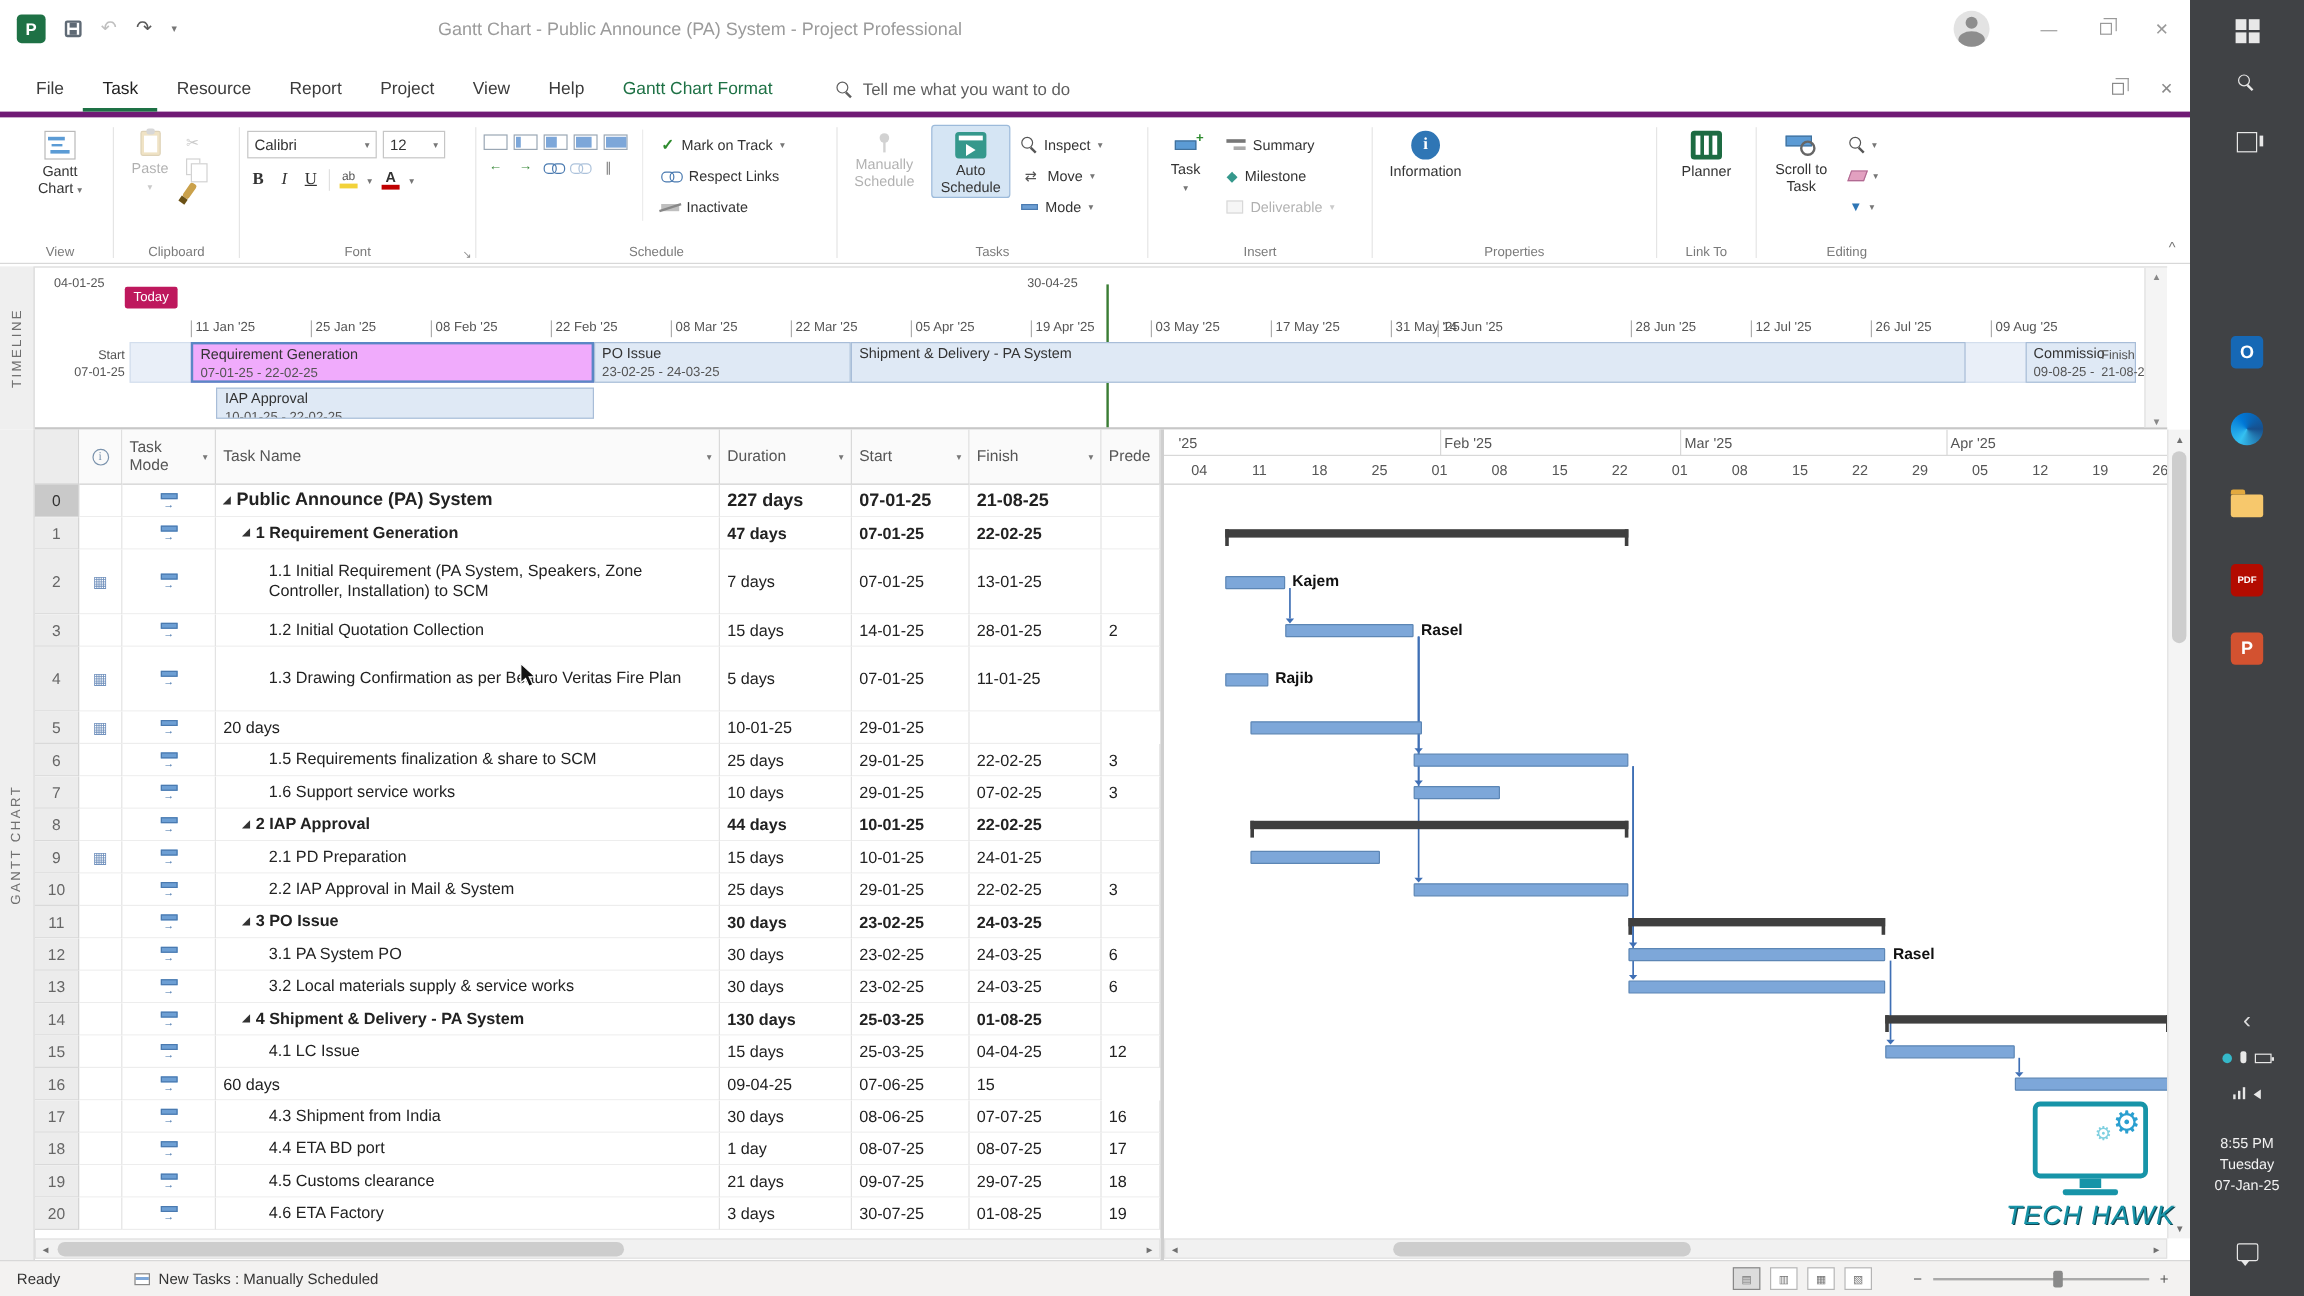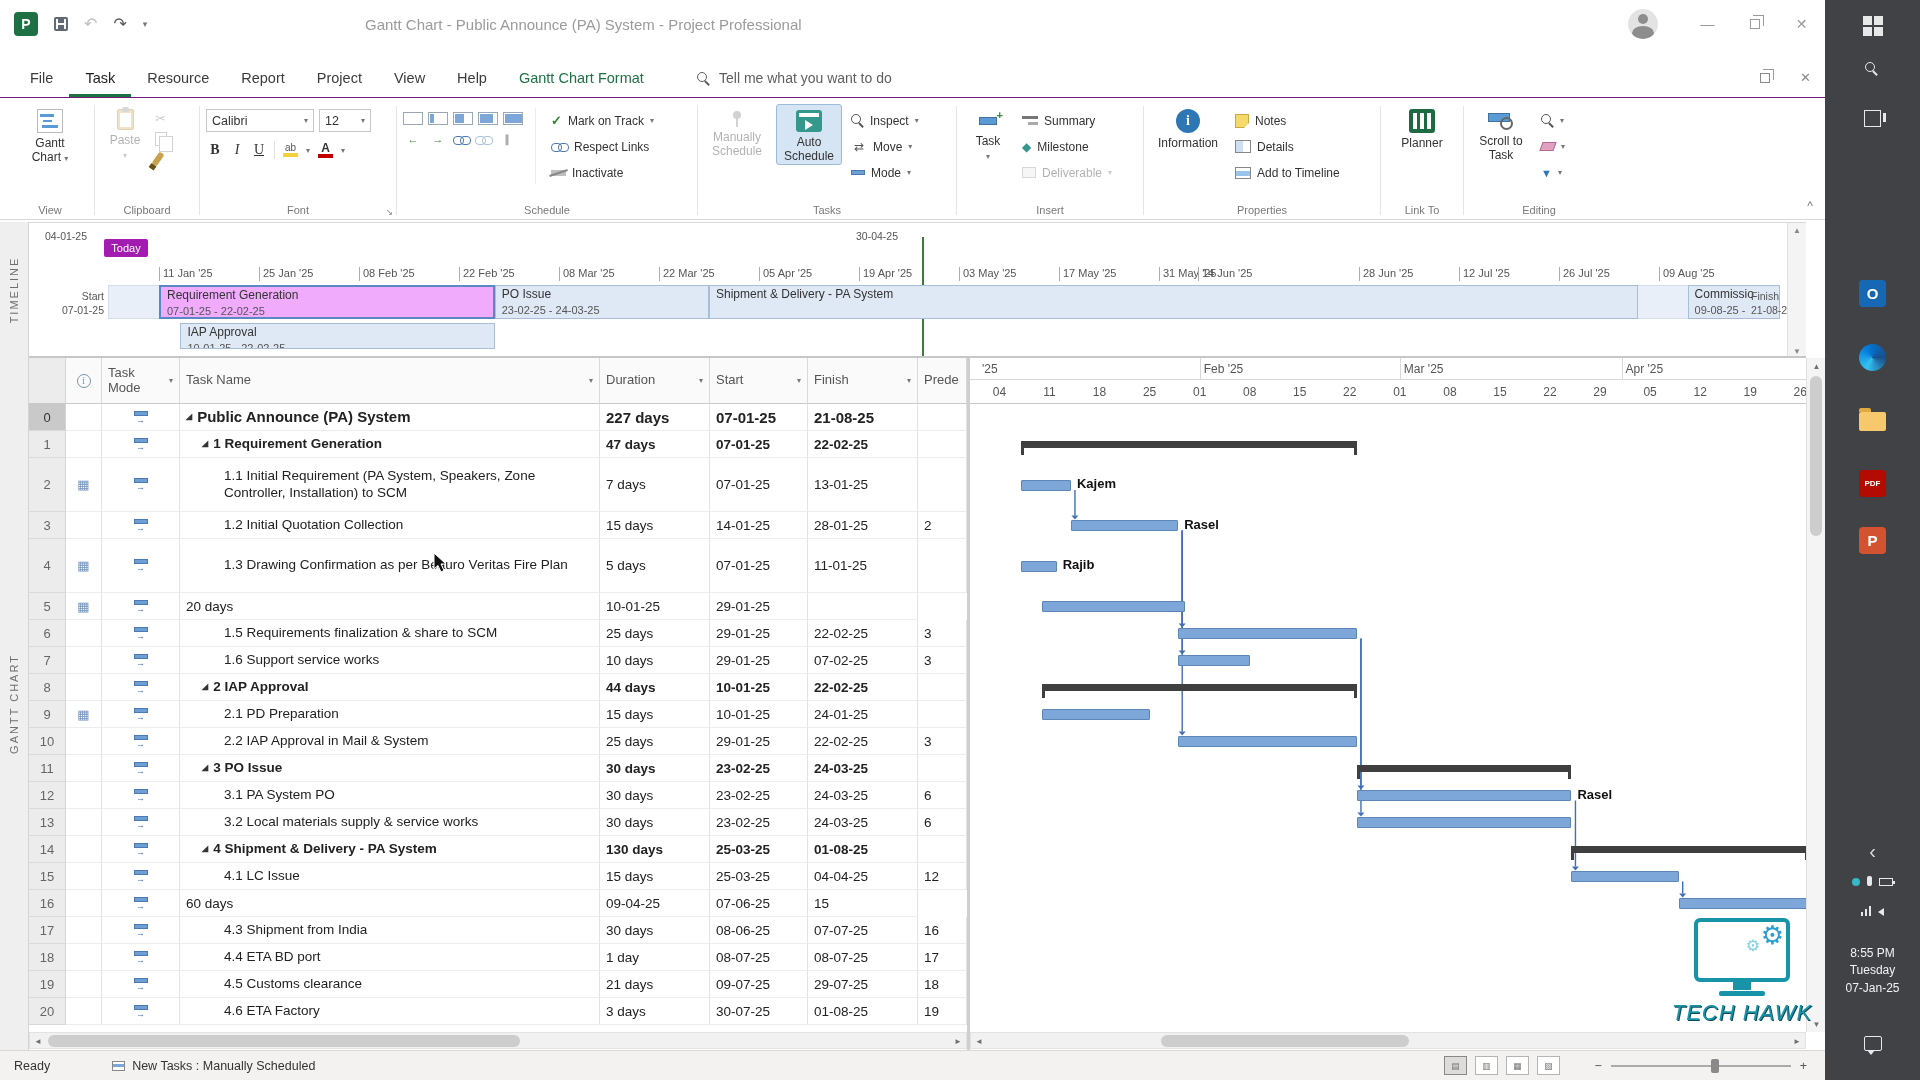--- a/index.html
+++ b/index.html
@@ -19,21 +19,21 @@
 .win-title{position:absolute;left:365px;top:0;height:48px;display:flex;align-items:center;color:#9b9b9b;font-size:15px;white-space:nowrap}
 .tb-right{position:absolute;right:0;top:0;height:48px;display:flex;align-items:center}
 .avatar{width:30px;height:30px;border-radius:50%;background:#e3e3e3;position:relative;overflow:hidden;margin-right:26px}
 .avatar::before{content:"";position:absolute;left:10px;top:5px;width:10px;height:10px;border-radius:50%;background:#8d8d8d}
 .avatar::after{content:"";position:absolute;left:4px;top:17px;width:22px;height:14px;border-radius:50%;background:#8d8d8d}
 .winbtn{width:47px;height:48px;display:flex;align-items:center;justify-content:center;color:#9a9a9a;font-size:14px}
 .resto{width:10px;height:10px;border:1.5px solid #9a9a9a;position:relative}
 .resto::before{content:"";position:absolute;left:2px;top:-5px;width:10px;height:10px;border:1.5px solid #9a9a9a;border-bottom:none;border-left:none}
 
 
-.tabrow{position:absolute;left:0;top:48px;width:1825px;height:50px;background:#fff;border-bottom:1px solid #701a75}
+.tabrow{position:absolute;left:0;top:48px;width:1825px;height:50px;background:#fff;border-bottom:5px solid #701a75}
 #tabs{position:absolute;left:14px;bottom:0;display:flex;align-items:flex-end;height:50px}
 .tab{padding:0 16px 11px;font-size:14.5px;color:#3c3c3c}
 .tab.active{color:#222;border-bottom:3px solid #1e7145;padding-bottom:8px}
 .tab.contextual{color:#1e7145}
 .tellme{position:absolute;left:697px;bottom:11px;display:flex;align-items:center;gap:9px;color:#5f5f5f;font-size:14px}
 .mag{width:13px;height:13px;position:relative;display:inline-block}
 .mag::before{content:"";position:absolute;left:0;top:0;width:8px;height:8px;border:1.7px solid currentColor;border-radius:50%}
 .mag::after{content:"";position:absolute;left:8.4px;top:8.4px;width:5.5px;height:1.7px;background:currentColor;transform:rotate(45deg);transform-origin:left center}
 .docctrl{position:absolute;right:14px;bottom:12px;display:flex;gap:30px;color:#8a8a8a;font-size:13px;align-items:center}
 
@@ -99,21 +99,21 @@
 .sttic::after{content:"";position:absolute;right:1px;bottom:1px;width:9px;height:9px;border:2px solid #666;border-radius:50%}
 .erasic{width:14px;height:9px;background:#e2a0c0;border:1px solid #b06a92;transform:skewX(-20deg)}
 .fillic{color:#2f76b5;font-size:11px}
 .ribchev{position:absolute;right:12px;bottom:6px;color:#777;font-size:12px}
 
 
 .strip{position:absolute;left:0;width:29px;background:#efefef;border-right:1px solid #d4d4d4;display:flex;align-items:center;justify-content:center}
 .striptxt{transform:rotate(-90deg);white-space:nowrap;font-size:11px;letter-spacing:2px;color:#6f6f6f}
 .tlpane{position:absolute;left:29px;top:222px;width:1777px;height:136px;background:#fff;border-top:1px solid #d8d8d8;border-bottom:2px solid #c7c7c7;overflow:hidden}
 .tl-smalldate{position:absolute;font-size:10.5px;color:#555}
-.today-pill{position:absolute;left:75px;top:16px;width:44px;height:18px;background:#a21caf;color:#fff;font-size:11px;display:flex;align-items:center;justify-content:center;border-radius:2px}
+.today-pill{position:absolute;left:75px;top:16px;width:44px;height:18px;background:#be185d;color:#fff;font-size:11px;display:flex;align-items:center;justify-content:center;border-radius:2px}
 .tl-tick{position:absolute;top:44px;font-size:11px;color:#555;border-left:1px solid #adadad;padding-left:3px;height:14px;line-height:13px;white-space:nowrap}
 .status-line{position:absolute;left:893px;top:14px;width:2px;height:122px;background:#3a7d34}
 .band-bg{position:absolute;left:79px;top:62px;width:1637px;height:34px;background:#e9eff8;border:1px solid #d3deed}
 .bandbox{position:absolute;border:1px solid #a8bdd8;background:#dfe9f5;overflow:hidden;font-size:12px;color:#333;padding:1px 6px;line-height:1.3;white-space:nowrap}
 .bandbox.selected{background:#f0abfc;border:2px solid #5b87c5}
 .bb-range{font-size:11px;color:#555}
 .tl-cap{position:absolute;font-size:10.5px;color:#555;line-height:1.35}
 .tlvs{position:absolute;right:0;top:0;width:19px;height:136px;background:#f4f4f4;border-left:1px solid #e0e0e0;display:flex;flex-direction:column;justify-content:space-between;align-items:center;padding:3px 0;font-size:8px;color:#888}
 
 
@@ -426,34 +426,20 @@
       </div>
       <div class="rgroup-label">Insert</div>
     </div>
     <div class="rsep"></div>
 
     <div class="rgroup" style="width:236px">
       <div class="rbody">
         <div class="bigbtn" style="width:76px">
           <span class="infic">i</span>
           <span class="cap">Information</span>
-        </div>
-        <div class="col">
-          <div class="sbtn">
-                <span class="noteic"></span>
-                <span>Notes</span>
-              </div>
-          <div class="sbtn">
-                <span class="detic"></span>
-                <span>Details</span>
-              </div>
-          <div class="sbtn">
-                <span class="tlic"></span>
-                <span>Add to Timeline</span>
-              </div>
         </div>
       </div>
       <div class="rgroup-label">Properties</div>
     </div>
     <div class="rsep"></div>
 
     <div class="rgroup" style="width:82px">
       <div class="rbody" style="justify-content:center;width:100%">
         <div class="bigbtn">
           <span class="planic"></span>

